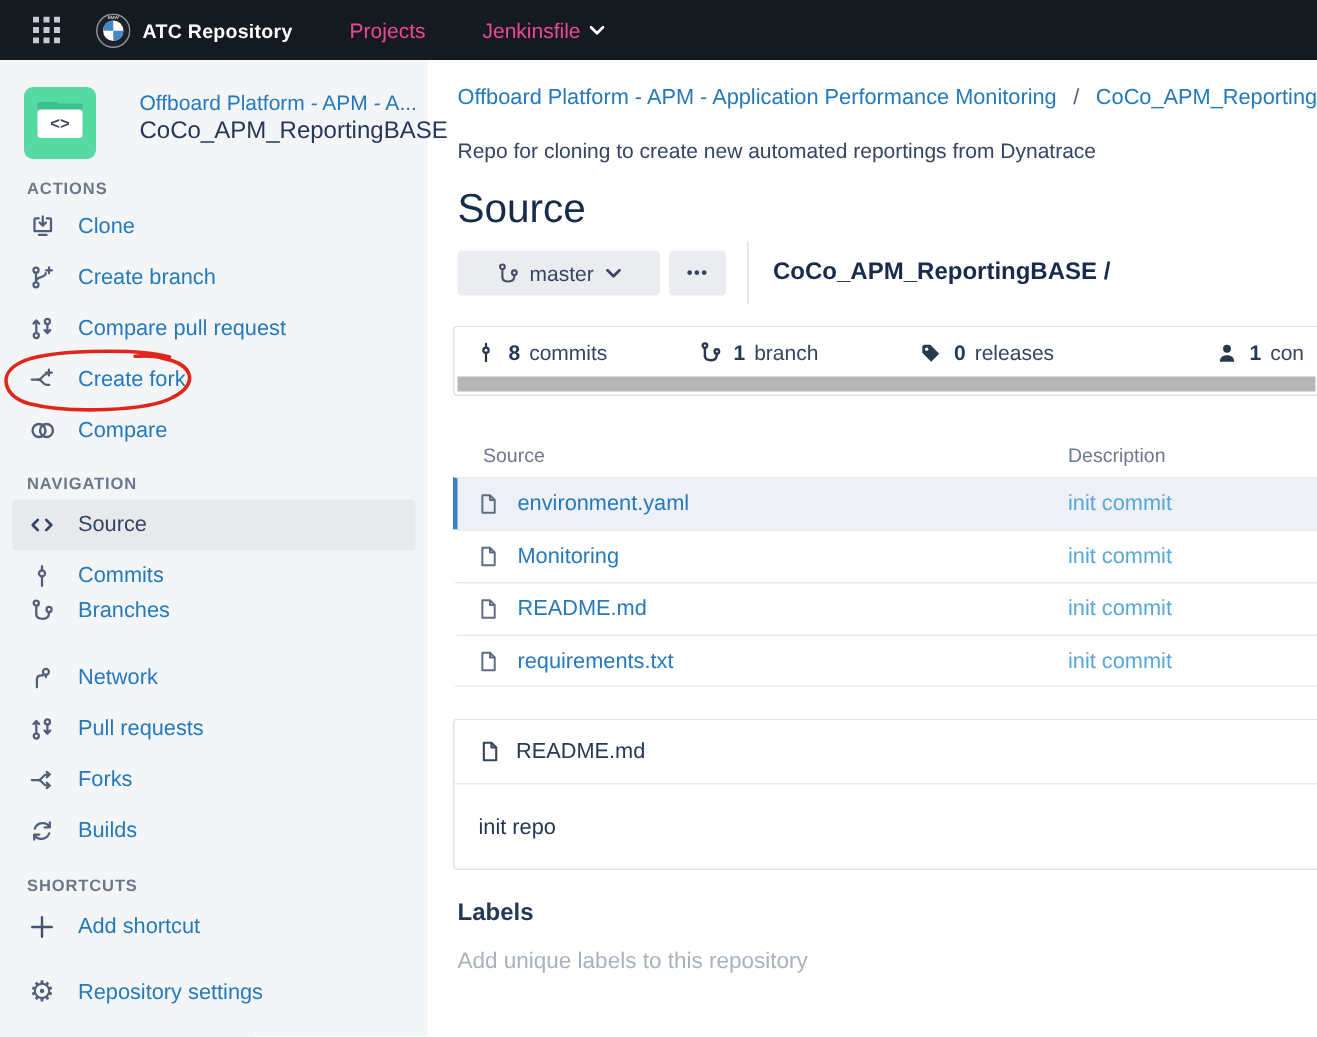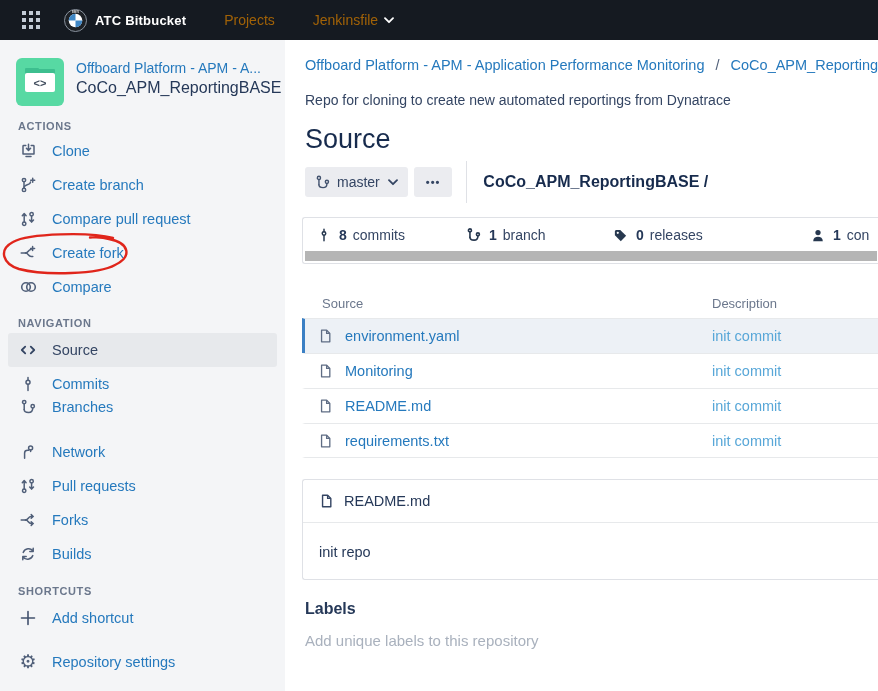--- a/index.html
+++ b/index.html
@@ -9,37 +9,37 @@
     -webkit-font-smoothing:antialiased;
   }
   
   .topbar{
     position:absolute;left:0;top:0;width:878px;height:40px;
     background:#151a21;display:flex;align-items:center;color:#fff;
   }
   .topbar .grid-btn{margin-left:22px;cursor:pointer;display:flex;}
   .topbar .brand{display:flex;align-items:center;margin-left:24px;cursor:pointer;}
   .topbar .brand-name{font-size:13px;font-weight:700;color:#ffffff;margin-left:8px;letter-spacing:.2px;}
-  .topbar .nav-item{font-size:14px;color:#a16207;margin-left:38px;cursor:pointer;display:flex;align-items:center;}
+  .topbar .nav-item{font-size:14px;color:#ec4899;margin-left:38px;cursor:pointer;display:flex;align-items:center;}
   .topbar .nav-item .caret{margin-left:6px;display:flex;}
   
   .sidebar{
     position:absolute;left:0;top:40px;width:285px;height:651px;
     background:#f4f5f7;
   }
   .repo-head{position:absolute;left:16px;top:18px;display:flex;}
   .avatar{
     width:48px;height:48px;border-radius:6px;background:#57d9a3;
     position:relative;flex:0 0 auto;
   }
   .avatar .folder-tab{position:absolute;left:9px;top:10px;width:14px;height:6px;background:#3dbf8f;border-radius:1px;}
   .avatar .folder-body{position:absolute;left:9px;top:15px;width:30px;height:19px;background:#ffffff;border-radius:2px;
     display:flex;align-items:center;justify-content:center;font-size:11px;font-weight:700;color:#3f4b5c;letter-spacing:0;}
   .avatar .folder-tab2{position:absolute;left:20px;top:11px;width:19px;height:5px;background:#3dbf8f;border-radius:1px;}
-  .repo-head-text{margin-left:12px;padding-top:2px;}
+  .repo-head-text{margin-left:29px;padding-top:2px;}
   .proj-link{font-size:14px;color:#2579bd;cursor:pointer;white-space:nowrap;}
   .repo-name{font-size:16px;color:#253858;margin-top:3px;white-space:nowrap;}
   .side-section-title{
     position:absolute;left:18px;font-size:11px;font-weight:700;color:#6b778c;letter-spacing:.6px;
   }
   .side-item{
     position:absolute;left:8px;width:269px;height:34px;display:flex;align-items:center;cursor:pointer;border-radius:3px;
   }
   .side-item .ic{width:24px;margin-left:8px;display:flex;justify-content:center;color:#505f79;flex:0 0 auto;}
   .side-item .lbl{font-size:14.5px;color:#2579bd;margin-left:12px;white-space:nowrap;}
@@ -50,21 +50,21 @@
   
   .main{position:absolute;left:302px;top:40px;width:576px;height:651px;}
   .breadcrumb{position:absolute;left:3px;top:17px;font-size:14.5px;white-space:nowrap;}
   .breadcrumb .crumb{color:#2579bd;cursor:pointer;}
   .breadcrumb .sep{color:#505f79;margin:0 7px;}
   .repo-desc{position:absolute;left:3px;top:52px;font-size:14px;color:#344563;}
   .page-title{position:absolute;left:3px;top:84px;font-size:27px;font-weight:500;color:#172b4d;}
   .toolbar{position:absolute;left:3px;top:127px;height:30px;display:flex;align-items:center;}
   .btn{
     background:#ebecf0;border-radius:3px;height:30px;display:flex;align-items:center;
-    padding:0 10px;cursor:pointer;color:#344563;font-size:14px;
+    padding:0 26px;cursor:pointer;color:#344563;font-size:14px;
   }
   .btn .ic{display:flex;margin-right:7px;color:#42526e;}
   .btn .caret{margin-left:8px;display:flex;}
   .btn.more{margin-left:6px;font-weight:700;letter-spacing:1px;font-size:11px;padding:0 12px;color:#344563;}
   .toolbar .vdivider{width:1px;height:42px;background:#dfe1e6;margin-left:14px;}
   .toolbar .path{font-size:16px;font-weight:700;color:#172b4d;margin-left:16px;white-space:nowrap;}
   .stats-box{
     position:absolute;left:0;top:177px;width:576px;height:47px;
     border:1px solid #dfe1e6;border-right:none;border-radius:3px 0 0 3px;box-sizing:border-box;background:#fff;
   }
@@ -124,21 +124,21 @@
   <div class="brand">
     <span>
       <svg width="23" height="23" viewBox="0 0 23 23">
         <circle cx="11.5" cy="11.5" r="11" fill="#1d2126" stroke="#8a939e" stroke-width="1"></circle>
         <circle cx="11.5" cy="11.5" r="6.8" fill="#ffffff"></circle>
         <path d="M11.5 4.7 A6.8 6.8 0 0 0 4.7 11.5 h6.8 z" fill="#3f87c5"></path>
         <path d="M11.5 18.3 A6.8 6.8 0 0 0 18.3 11.5 h-6.8 z" fill="#3f87c5"></path>
         <text x="11.5" y="3.6" font-size="3" fill="#ffffff" text-anchor="middle" font-family="Liberation Sans, sans-serif">BMW</text>
       </svg>
     </span>
-    <span class="brand-name">ATC Bitbucket</span>
+    <span class="brand-name">ATC Repository</span>
   </div>
   <div class="nav-item">
     <span>Projects</span>
   </div>
   <div class="nav-item">
     <span>Jenkinsfile</span>
     <span class="caret">
       <svg width="10" height="7" viewBox="0 0 10 7">
           <path d="M1 1.2 L5 5.2 L9 1.2" fill="none" stroke="#ffffff" stroke-width="1.8" stroke-linecap="round" stroke-linejoin="round"></path>
         </svg>

